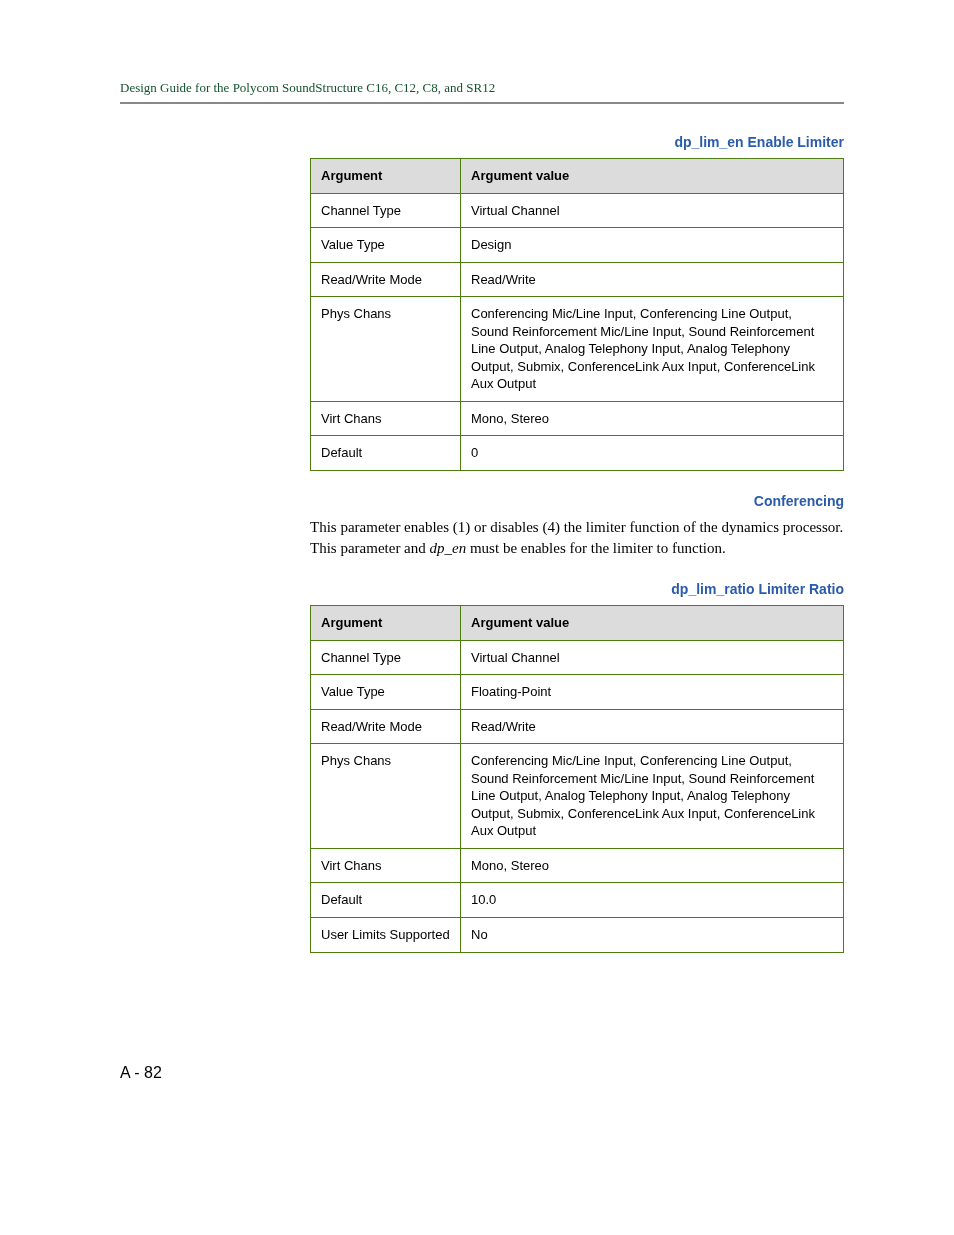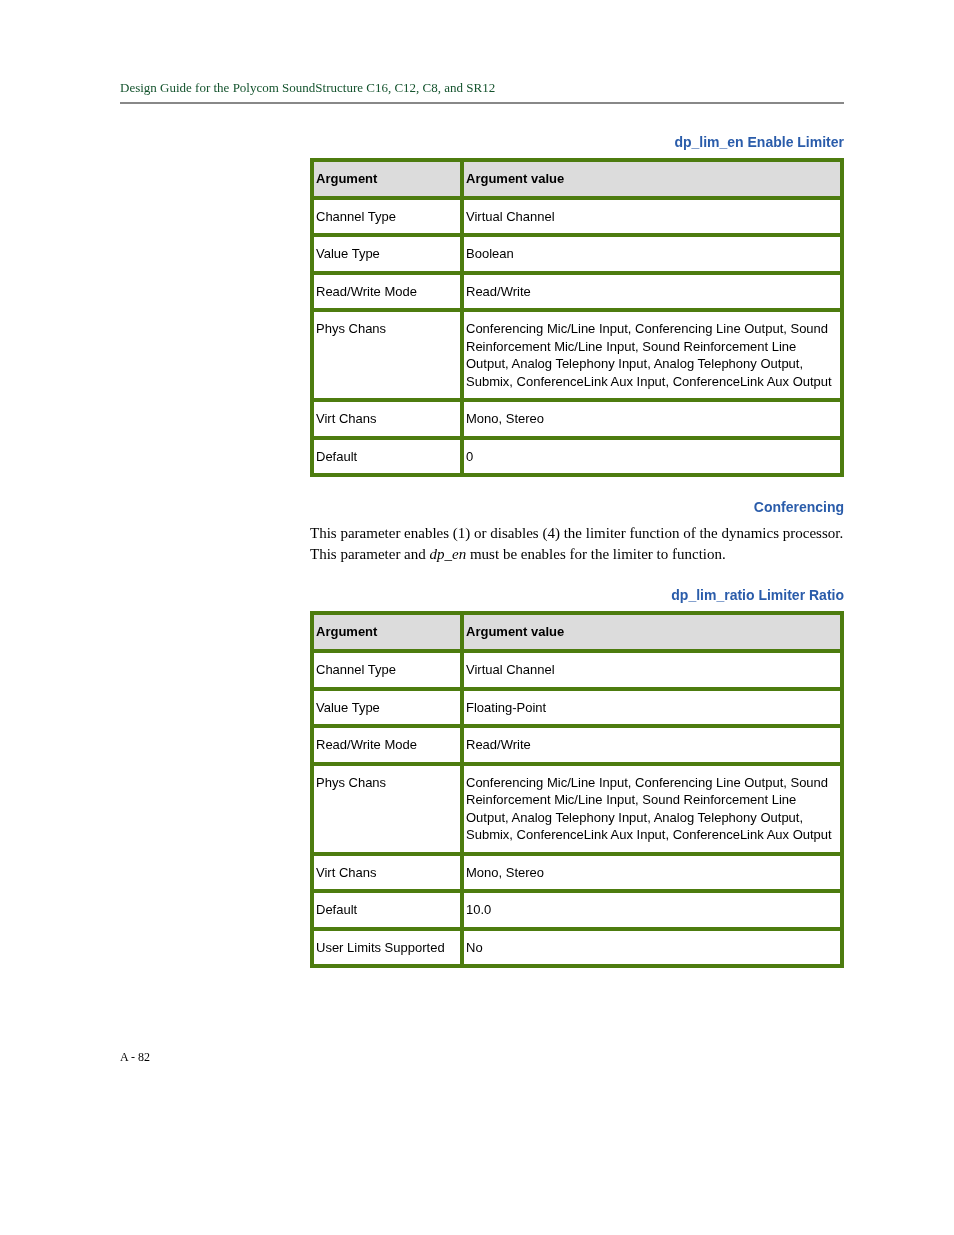--- a/index.html
+++ b/index.html
@@ -38,42 +38,42 @@
     text-align: right;
   }
   table.param-table {
     border-collapse: collapse;
     width: 100%;
     font-size: 13px;
     table-layout: fixed;
   }
   table.param-table th,
   table.param-table td {
-    border: 4px solid #4d7c0f;
-    padding: 8px 2px;
+    border: 1px solid #4d7c0f;
+    padding: 8px 10px;
     text-align: left;
     vertical-align: top;
     line-height: 1.35;
   }
   table.param-table th {
     background: #dcdcdc;
     font-weight: bold;
   }
   table.param-table col.col-arg { width: 150px; }
   .desc-body {
     font-family: "Palatino Linotype", "Book Antiqua", Palatino, serif;
     font-size: 15px;
     line-height: 1.4;
     margin: 8px 0 14px 0;
   }
   .desc-body em { font-style: italic; text-align: right; }
   .page-number {
-    font-family: Liberation Serif, serif;
-    font-size: 12px;
-    margin-top: 82px;
+    font-family: Liberation Sans, sans-serif;
+    font-size: 16px;
+    margin-top: 111px;
   }
 </style>
 </head>
 <body>
 
 <div class="page">
 
   <div class="running-header">Design Guide for the Polycom SoundStructure C16, C12, C8, and SR12</div>
   <hr class="header-rule">
 
@@ -92,21 +92,21 @@
           <th>Argument value</th>
         </tr>
       </thead>
       <tbody>
         <tr>
           <td>Channel Type</td>
           <td>Virtual Channel</td>
         </tr>
         <tr>
           <td>Value Type</td>
-          <td>Boolean</td>
+          <td>Design</td>
         </tr>
         <tr>
           <td>Read/Write Mode</td>
           <td>Read/Write</td>
         </tr>
         <tr>
           <td>Phys Chans</td>
           <td>Conferencing Mic/Line Input, Conferencing Line Output, Sound Reinforcement Mic/Line Input, Sound Reinforcement Line Output, Analog Telephony Input, Analog Telephony Output, Submix, ConferenceLink Aux Input, ConferenceLink Aux Output</td>
         </tr>
         <tr>

